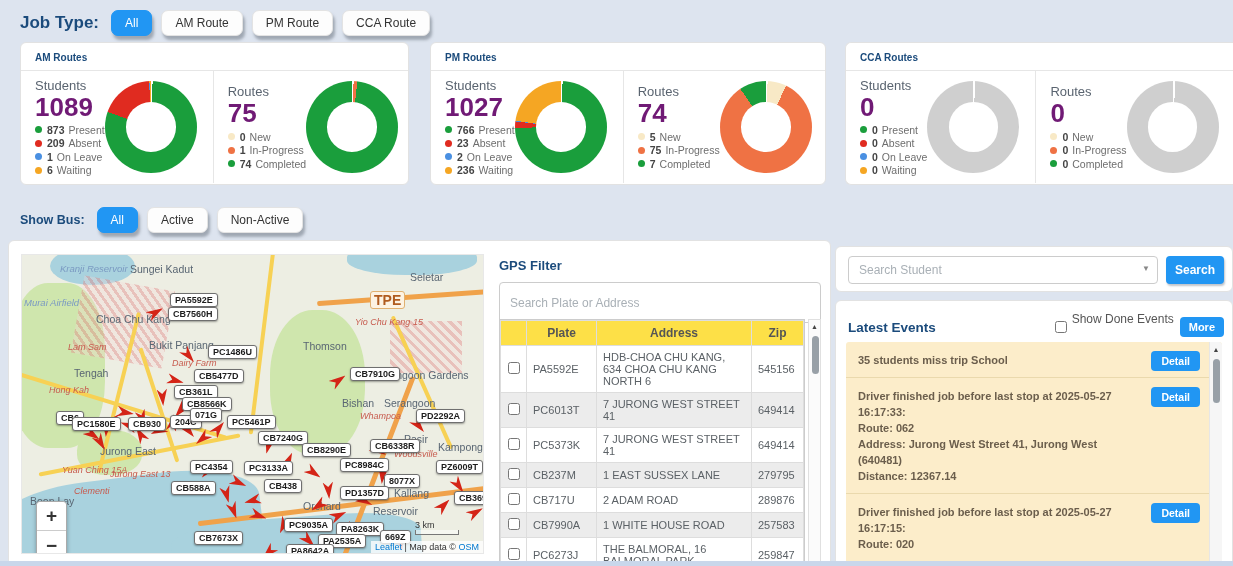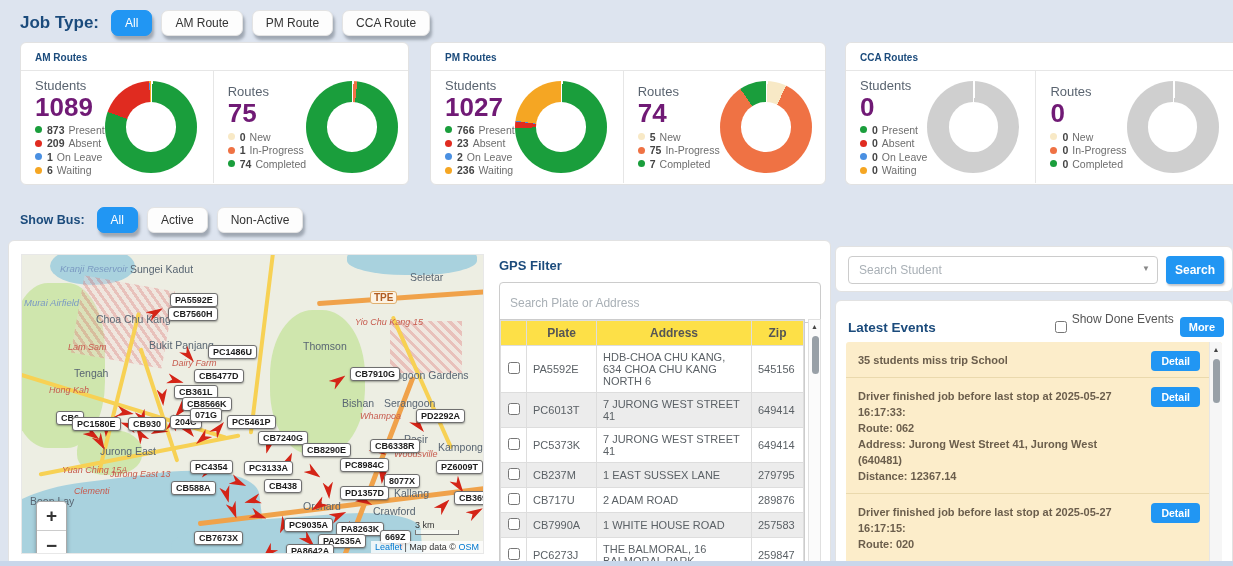--- a/index.html
+++ b/index.html
@@ -45,21 +45,21 @@
   .road.orange { background:#f0a24a; }
   .bus-marker { position:absolute; width:17px; height:15px; background:#d42417;
     clip-path:polygon(0 15%,100% 50%,0 85%,30% 50%); z-index:4;
     filter:drop-shadow(0 1px 1px rgba(110,0,0,.45)); }
   .plate-chip { position:absolute; background:#fff; border:1px solid #6f6f6f; border-radius:3px;
     padding:1px 4px; font-size:9px; font-weight:bold; color:#1d1d1d; white-space:nowrap;
     box-shadow:0 1px 2px rgba(0,0,0,.35); z-index:5; }
   .pl-town  { position:absolute; font-size:10.5px; color:#596673; z-index:2; white-space:nowrap; }
   .pl-water { position:absolute; font-size:9.5px; color:#7b9ac2; font-style:italic; z-index:2; white-space:nowrap; }
   .pl-red   { position:absolute; font-size:9px; color:#c75b4e; font-style:italic; z-index:2; white-space:nowrap; }
-  .pl-chip  { position:absolute; font-size:10px; color:#b05c20; background:#fdf3e3; border:1px solid #e0b070;
+  .pl-chip  { position:absolute; font-size:14px; color:#b05c20; background:#fdf3e3; border:1px solid #e0b070;
               border-radius:3px; padding:0 3px; font-weight:bold; z-index:3; }
   .zoom-ctrl { position:absolute; left:14px; top:246px; width:31px; background:#fff; border:1px solid #aaa;
     border-radius:4px; z-index:8; box-shadow:0 1px 4px rgba(0,0,0,.3); }
   .zoom-btn { display:block; width:100%; height:29px; background:#fff; border:none; font-size:19px; font-weight:bold;
     color:#333; cursor:pointer; font-family:inherit; }
   .zoom-btn:first-child { border-bottom:1px solid #ccc; border-radius:4px 4px 0 0; }
   .zoom-btn:last-child { border-radius:0 0 4px 4px; }
   .map-scale { position:absolute; left:393px; top:265px; z-index:7; font-size:9px; color:#333; }
   .map-scale .bar { width:44px; height:5px; border:1px solid #777; border-top:none; background:rgba(255,255,255,.5); }
   .map-attrib { position:absolute; right:0; bottom:0; z-index:9; background:rgba(255,255,255,.78);
@@ -346,21 +346,21 @@
         <div class="pl-red" style="left: 333px; top: 62px;">Yio Chu Kang 15</div>
         <div class="pl-town" style="left: 352px; top: 114px;">Serangoon Gardens</div>
         <div class="pl-town" style="left: 320px; top: 142px;">Bishan</div>
         <div class="pl-town" style="left: 362px; top: 142px;">Serangoon</div>
         <div class="pl-red" style="left: 338px; top: 156px;">Whampoa</div>
         <div class="pl-town" style="left: 382px; top: 178px;">Pasir</div>
         <div class="pl-town" style="left: 416px; top: 186px;">Kampong Ubi</div>
         <div class="pl-red" style="left: 372px; top: 194px;">Woodsville</div>
         <div class="pl-town" style="left: 281px; top: 245px;">Orchard</div>
         <div class="pl-town" style="left: 372px; top: 232px;">Kallang</div>
-        <div class="pl-town" style="left: 351px; top: 250px;">Crawford</div>
+        <div class="pl-town" style="left: 351px; top: 250px;">Reservoir</div>
         <div class="bus-marker" style="left: 125px; top: 50px; transform: rotate(-30deg);"></div>
         <div class="bus-marker" style="left: 145px; top: 118px; transform: rotate(15deg);"></div>
         <div class="bus-marker" style="left: 158px; top: 93px; transform: rotate(50deg);"></div>
         <div class="bus-marker" style="left: 132px; top: 135px; transform: rotate(85deg);"></div>
         <div class="bus-marker" style="left: 150px; top: 148px; transform: rotate(130deg);"></div>
         <div class="bus-marker" style="left: 82px; top: 158px; transform: rotate(-45deg);"></div>
         <div class="bus-marker" style="left: 98px; top: 163px; transform: rotate(200deg);"></div>
         <div class="bus-marker" style="left: 112px; top: 156px; transform: rotate(70deg);"></div>
         <div class="bus-marker" style="left: 128px; top: 168px; transform: rotate(155deg);"></div>
         <div class="bus-marker" style="left: 142px; top: 160px; transform: rotate(-80deg);"></div>

